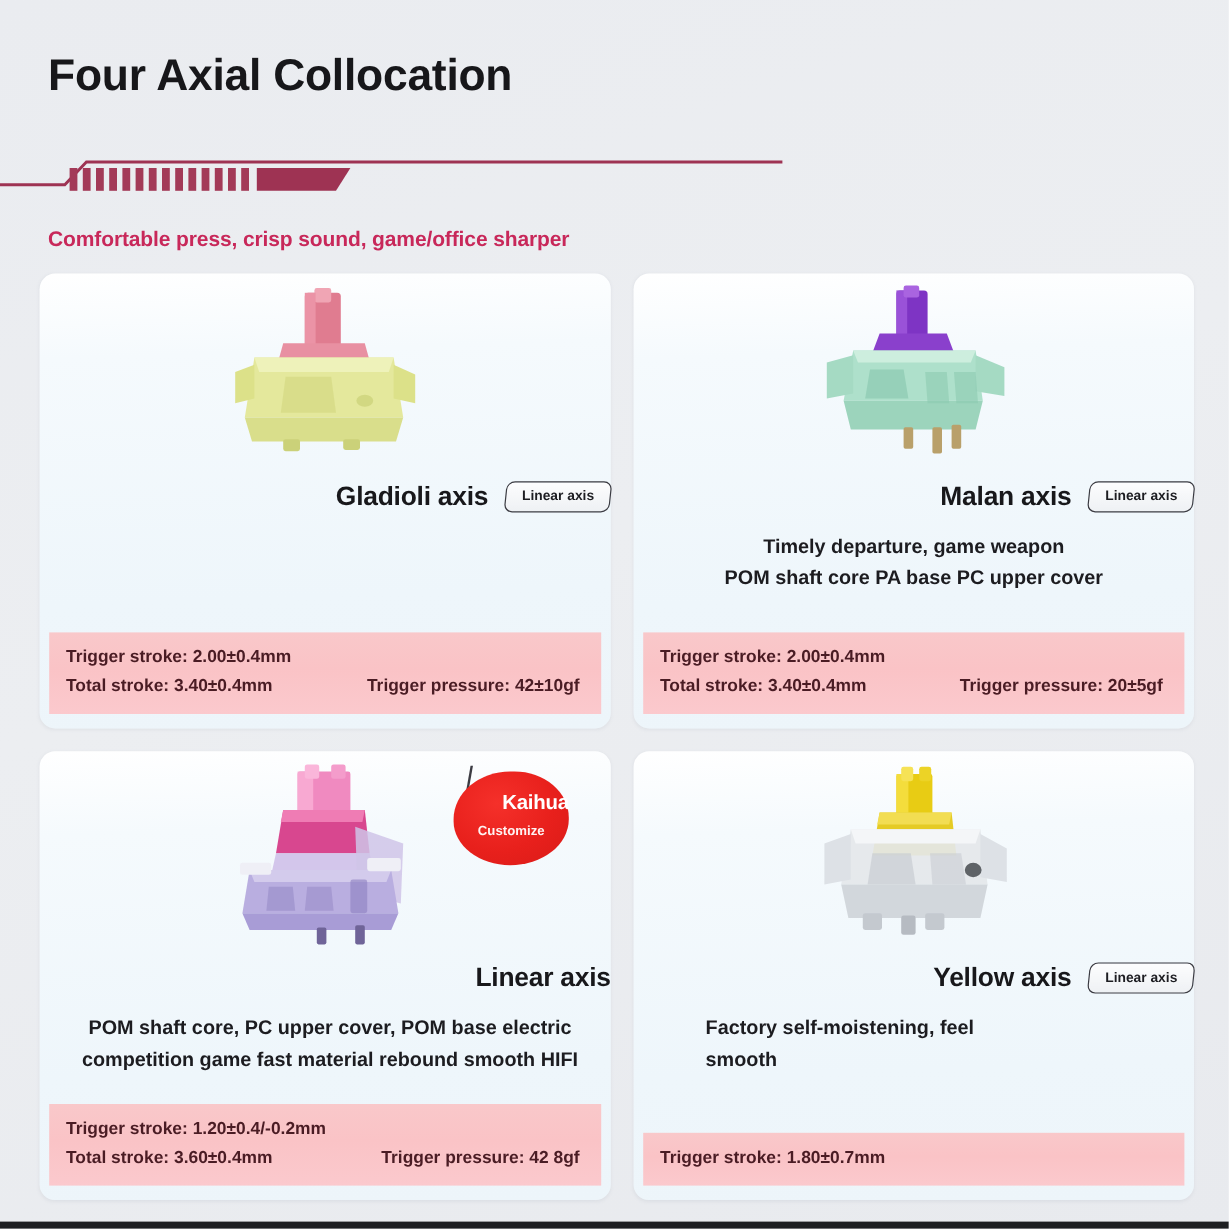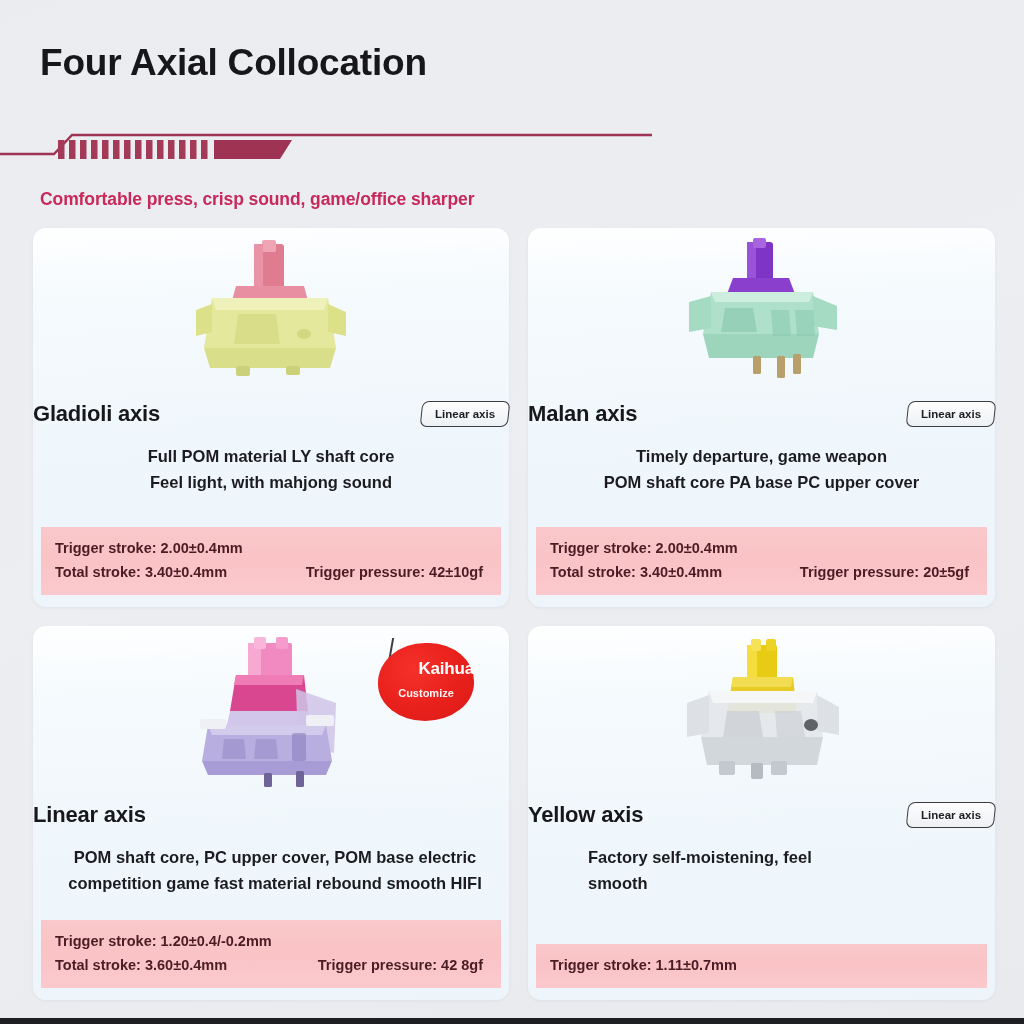--- a/index.html
+++ b/index.html
@@ -85,21 +85,21 @@
     justify-content: center;
   }
   .switch-area.area3 { height: 168px; }
 
   .switch-svg { display: block; }
 
   
   .name-row {
     display: flex;
     align-items: center;
-    justify-content: space-between;
+    justify-content: flex-end;
     gap: 14px;
     margin-top: 4px;
     height: 34px;
   }
   .axis-name {
     font-size: 22px;
     font-weight: bold;
     color: #18181b;
     letter-spacing: -0.2px;
     white-space: nowrap;
@@ -277,24 +277,20 @@
             <rect x="110" y="130" width="14" height="9" rx="2" fill="#cbd179"></rect>
           </g>
         </svg>
       </div>
 
       <div class="name-row">
         <span class="axis-name">Gladioli axis</span>
         <span class="tag"><span>Linear axis</span></span>
       </div>
 
-      <div class="desc">
-        <span class="line">Full POM material LY shaft core</span>
-        <span class="line">Feel light, with mahjong sound</span>
-      </div>
 
       <div class="spec">
         <div class="spec-row">
           <span>Trigger stroke: 2.00±0.4mm</span>
         </div>
         <div class="spec-row">
           <span>Total stroke: 3.40±0.4mm</span>
           <span class="right">Trigger pressure: 42±10gf</span>
         </div>
       </div>
@@ -430,21 +426,21 @@
         <span class="tag"><span>Linear axis</span></span>
       </div>
 
       <div class="desc wrap-right">
         <span class="line">Factory self-moistening, feel</span>
         <span class="line">smooth</span>
       </div>
 
       <div class="spec">
         <div class="spec-row">
-          <span>Trigger stroke: 1.11±0.7mm</span>
+          <span>Trigger stroke: 1.80±0.7mm</span>
         </div>
       </div>
     </div>
   </div>
 
 </div>
 
 <div class="badge">
   <div class="badge-ellipse"></div>
   <div class="badge-main">Kaihua</div>

